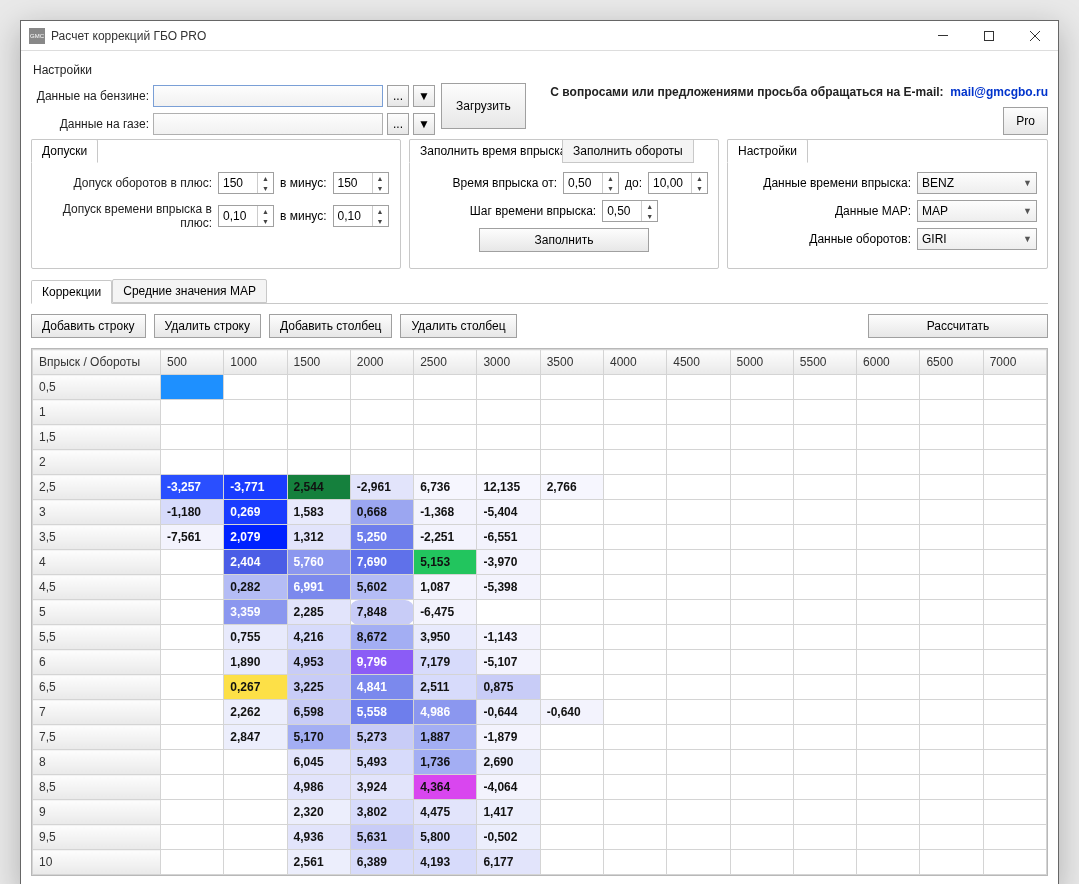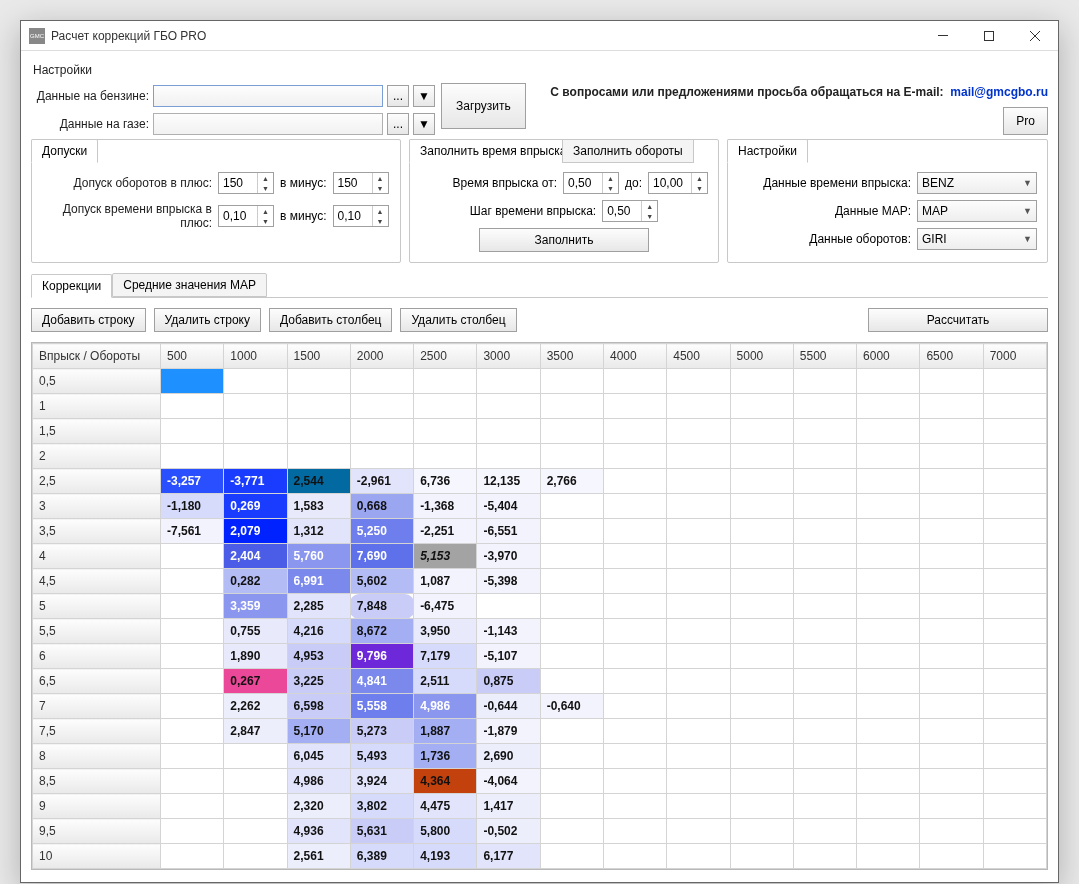--- a/index.html
+++ b/index.html
@@ -18,21 +18,21 @@
 .lbl{text-align:right;color:#222}
 .txtbox{height:22px;border:1px solid #7a9fd6;background:linear-gradient(#fdfdfd,#f1f1f1);padding:0 4px}
 .txtbox.g{border-color:#b0b0b0}
 .sqbtn{height:22px;min-width:22px;border:1px solid #a0a0a0;background:linear-gradient(#fdfdfd,#e7e7e7);display:inline-flex;align-items:center;justify-content:center;padding:0 4px}
 .bigbtn{height:46px;padding:0 14px;border:1px solid #a0a0a0;background:linear-gradient(#fdfdfd,#e7e7e7);display:inline-flex;align-items:center;justify-content:center}
 .helprow{flex:1;display:flex;flex-direction:column;align-items:flex-end;gap:8px;padding-top:2px}
 .helptxt{font-weight:bold;color:#222}
 .helptxt a{color:#0033cc;text-decoration:none}
 .probtn{height:28px;padding:0 12px;border:1px solid #a0a0a0;background:linear-gradient(#fdfdfd,#e7e7e7)}
 .mid-row{display:flex;gap:8px;margin-top:4px}
-.panel{border:1px solid #c8c8c8;border-radius:2px;position:relative;padding:32px 10px 10px 10px}
+.panel{border:1px solid #c8c8c8;border-radius:2px;position:relative;padding:32px 10px 16px 10px}
 .panel .tab{position:absolute;top:-1px;left:-1px;border:1px solid #c8c8c8;border-bottom:1px solid #fff;background:#fff;padding:4px 10px;border-radius:2px 2px 0 0}
 .panel .tab2{position:absolute;top:-1px;border:1px solid #c8c8c8;background:#f4f4f4;padding:4px 10px;border-bottom:1px solid #c8c8c8}
 .spin{display:inline-flex;align-items:center;border:1px solid #a0a0a0;height:22px;background:#fff}
 .spin input{border:none;width:38px;height:20px;padding:0 4px;outline:none}
 .spin .arr{width:16px;height:20px;border-left:1px solid #ccc;display:flex;flex-direction:column}
 .spin .arr div{flex:1;display:flex;align-items:center;justify-content:center;font-size:7px;color:#444}
 .fillbtn{height:24px;border:1px solid #a0a0a0;background:linear-gradient(#fdfdfd,#e7e7e7);width:170px;margin:6px auto 0 auto;display:block}
 .combo{height:22px;border:1px solid #a0a0a0;background:linear-gradient(#fdfdfd,#eee);display:inline-flex;align-items:center;padding:0 4px;width:120px;justify-content:space-between}
 .combo span:last-child{font-size:9px;color:#555}
 .tabs2{margin-top:10px;display:flex;border-bottom:1px solid #c8c8c8}
@@ -302,21 +302,21 @@
               <td class="v " style=""></td>
               <td class="v " style=""></td>
               <td class="v " style=""></td>
               <td class="v " style=""></td>
               <td class="v " style=""></td>
             </tr>
             <tr>
               <th class="rh">2,5</th>
               <td class="v " style="background:#2a4fff;color:#fff;">-3,257</td>
               <td class="v " style="background:#1a3cff;color:#fff;">-3,771</td>
-              <td class="v " style="background:#0369a1;">2,544</td>
+              <td class="v " style="background:#15803d;">2,544</td>
               <td class="v " style="background:#e2e4fb;">-2,961</td>
               <td class="v " style="background:#f6f6fe;">6,736</td>
               <td class="v " style="background:#f6f6fe;">12,135</td>
               <td class="v " style="background:#f6f6fe;">2,766</td>
               <td class="v " style=""></td>
               <td class="v " style=""></td>
               <td class="v " style=""></td>
               <td class="v " style=""></td>
               <td class="v " style=""></td>
               <td class="v " style=""></td>
@@ -355,21 +355,21 @@
               <td class="v " style=""></td>
               <td class="v " style=""></td>
               <td class="v " style=""></td>
             </tr>
             <tr>
               <th class="rh">4</th>
               <td class="v " style=""></td>
               <td class="v " style="background:#4b5de6;color:#fff;">2,404</td>
               <td class="v " style="background:#8b97ef;color:#fff;">5,760</td>
               <td class="v " style="background:#5f71ea;color:#fff;">7,690</td>
-              <td class="v " style="background:#a3a3a3;font-style:italic;">5,153</td>
+              <td class="v " style="background:#22c55e;">5,153</td>
               <td class="v " style="background:#f3f3fd;">-3,970</td>
               <td class="v " style=""></td>
               <td class="v " style=""></td>
               <td class="v " style=""></td>
               <td class="v " style=""></td>
               <td class="v " style=""></td>
               <td class="v " style=""></td>
               <td class="v " style=""></td>
               <td class="v " style=""></td>
             </tr>
@@ -422,36 +422,36 @@
               <td class="v " style=""></td>
               <td class="v " style=""></td>
               <td class="v " style=""></td>
               <td class="v " style=""></td>
             </tr>
             <tr>
               <th class="rh">6</th>
               <td class="v " style=""></td>
               <td class="v " style="background:#e8eafc;">1,890</td>
               <td class="v " style="background:#c8ccf7;">4,953</td>
-              <td class="v " style="background:#6d28d9;color:#fff;">9,796</td>
+              <td class="v " style="background:#8b5cf6;color:#fff;">9,796</td>
               <td class="v " style="background:#d7dbfb;">7,179</td>
               <td class="v " style="background:#f3f3fd;">-5,107</td>
               <td class="v " style=""></td>
               <td class="v " style=""></td>
               <td class="v " style=""></td>
               <td class="v " style=""></td>
               <td class="v " style=""></td>
               <td class="v " style=""></td>
               <td class="v " style=""></td>
               <td class="v " style=""></td>
             </tr>
             <tr>
               <th class="rh">6,5</th>
               <td class="v " style=""></td>
-              <td class="v " style="background:#ec4899;">0,267</td>
+              <td class="v " style="background:#fde047;">0,267</td>
               <td class="v " style="background:#c8ccf7;">3,225</td>
               <td class="v " style="background:#7b89ed;color:#fff;">4,841</td>
               <td class="v " style="background:#d7dbfb;">2,511</td>
               <td class="v " style="background:#c8ccf7;">0,875</td>
               <td class="v " style=""></td>
               <td class="v " style=""></td>
               <td class="v " style=""></td>
               <td class="v " style=""></td>
               <td class="v " style=""></td>
               <td class="v " style=""></td>
@@ -508,21 +508,21 @@
               <td class="v " style=""></td>
               <td class="v " style=""></td>
               <td class="v " style=""></td>
             </tr>
             <tr>
               <th class="rh">8,5</th>
               <td class="v " style=""></td>
               <td class="v " style=""></td>
               <td class="v " style="background:#e2e4fb;">4,986</td>
               <td class="v " style="background:#e2e4fb;">3,924</td>
-              <td class="v " style="background:#c2410c;">4,364</td>
+              <td class="v " style="background:#d946ef;">4,364</td>
               <td class="v " style="background:#f3f3fd;">-4,064</td>
               <td class="v " style=""></td>
               <td class="v " style=""></td>
               <td class="v " style=""></td>
               <td class="v " style=""></td>
               <td class="v " style=""></td>
               <td class="v " style=""></td>
               <td class="v " style=""></td>
               <td class="v " style=""></td>
             </tr>

